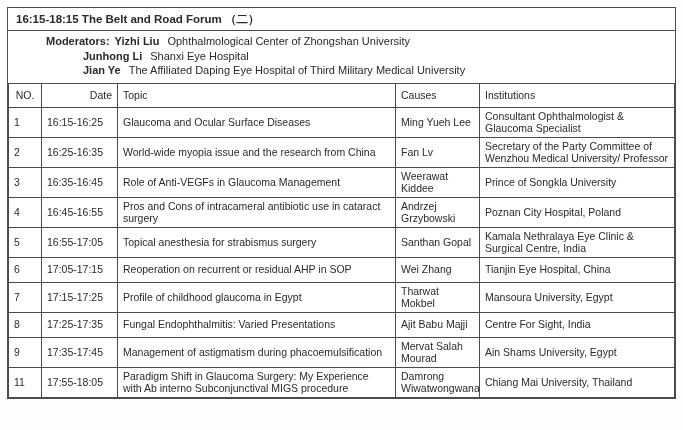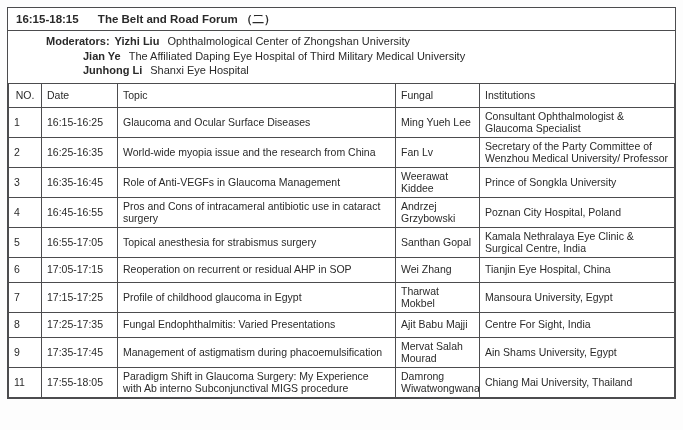--- a/index.html
+++ b/index.html
@@ -20,21 +20,21 @@
     border: 1px solid #4c4c4e;
     background: #ffffff;
   }
   .title-row {
     padding: 4px 8px 3px;
     font-size: 11.5px;
     font-weight: bold;
     border-bottom: 1px solid #4c4c4e;
     white-space: nowrap;
   }
-  .title-time { margin-right: 16px; }
+  .title-time { margin-right: 0; }
   .moderators {
     padding: 3px 8px 5px;
     font-size: 11px;
     line-height: 14.5px;
   }
   .mod-line { white-space: nowrap; padding-left: 30px; }
   .mod-line.indented { padding-left: 67px; }
   .mod-label { font-weight: bold; margin-right: 5px; }
   .mod-name { font-weight: bold; }
   .mod-aff { margin-left: 8px; }
@@ -51,21 +51,21 @@
     vertical-align: middle;
     text-align: left;
     line-height: 12.5px;
     overflow: hidden;
   }
   table.program th {
     font-weight: normal;
     height: 24px;
   }
   table.program th.c-no { text-align: center; }
-  table.program th.c-date { text-align: left; }
+  table.program th.c-date { text-align: right; }
   td.cell-no, td.cell-date { text-align: center; }
   tr.r-single { height: 25px; }
   tr.r-double { height: 29px; }
   col.col-no   { width: 33px; }
   col.col-date { width: 76px; }
   col.col-topic{ width: 278px; }
   col.col-speaker { width: 84px; }
 </style>
 </head>
 <body>
@@ -75,41 +75,41 @@
   <div class="title-row">
     <span class="title-time">16:15-18:15</span>
     <span>The Belt and Road Forum （二）</span>
   </div>
 
   <div class="moderators">
     <div class="mod-line">
       <span class="mod-label">Moderators:</span><span class="mod-name">Yizhi Liu</span><span class="mod-aff">Ophthalmological Center of Zhongshan University</span>
     </div>
     <div class="mod-line indented">
-      <span class="mod-name">Jian Ye</span><span class="mod-aff">The Affiliated Daping Eye Hospital of Third Military Medical University</span>
+      <span class="mod-name">Junhong Li</span><span class="mod-aff">Shanxi Eye Hospital</span>
     </div>
     <div class="mod-line indented">
-      <span class="mod-name">Junhong Li</span><span class="mod-aff">Shanxi Eye Hospital</span>
+      <span class="mod-name">Jian Ye</span><span class="mod-aff">The Affiliated Daping Eye Hospital of Third Military Medical University</span>
     </div>
   </div>
 
   <table class="program">
     <colgroup>
       <col class="col-no">
         <col class="col-date">
         <col class="col-topic">
         <col class="col-speaker">
         <col class="col-institutions">
     </colgroup>
     <thead>
       <tr>
         <th class="c-no">NO.</th>
         <th class="c-date">Date</th>
         <th>Topic</th>
-        <th>Fungal</th>
+        <th>Causes</th>
         <th>Institutions</th>
       </tr>
     </thead>
     <tbody>
       <tr class="r-single">
         <td class="cell-no">1</td>
         <td class="cell-date">16:15-16:25</td>
         <td>Glaucoma and Ocular Surface Diseases</td>
         <td>Ming Yueh Lee</td>
         <td>Consultant Ophthalmologist &amp; Glaucoma Specialist</td>

